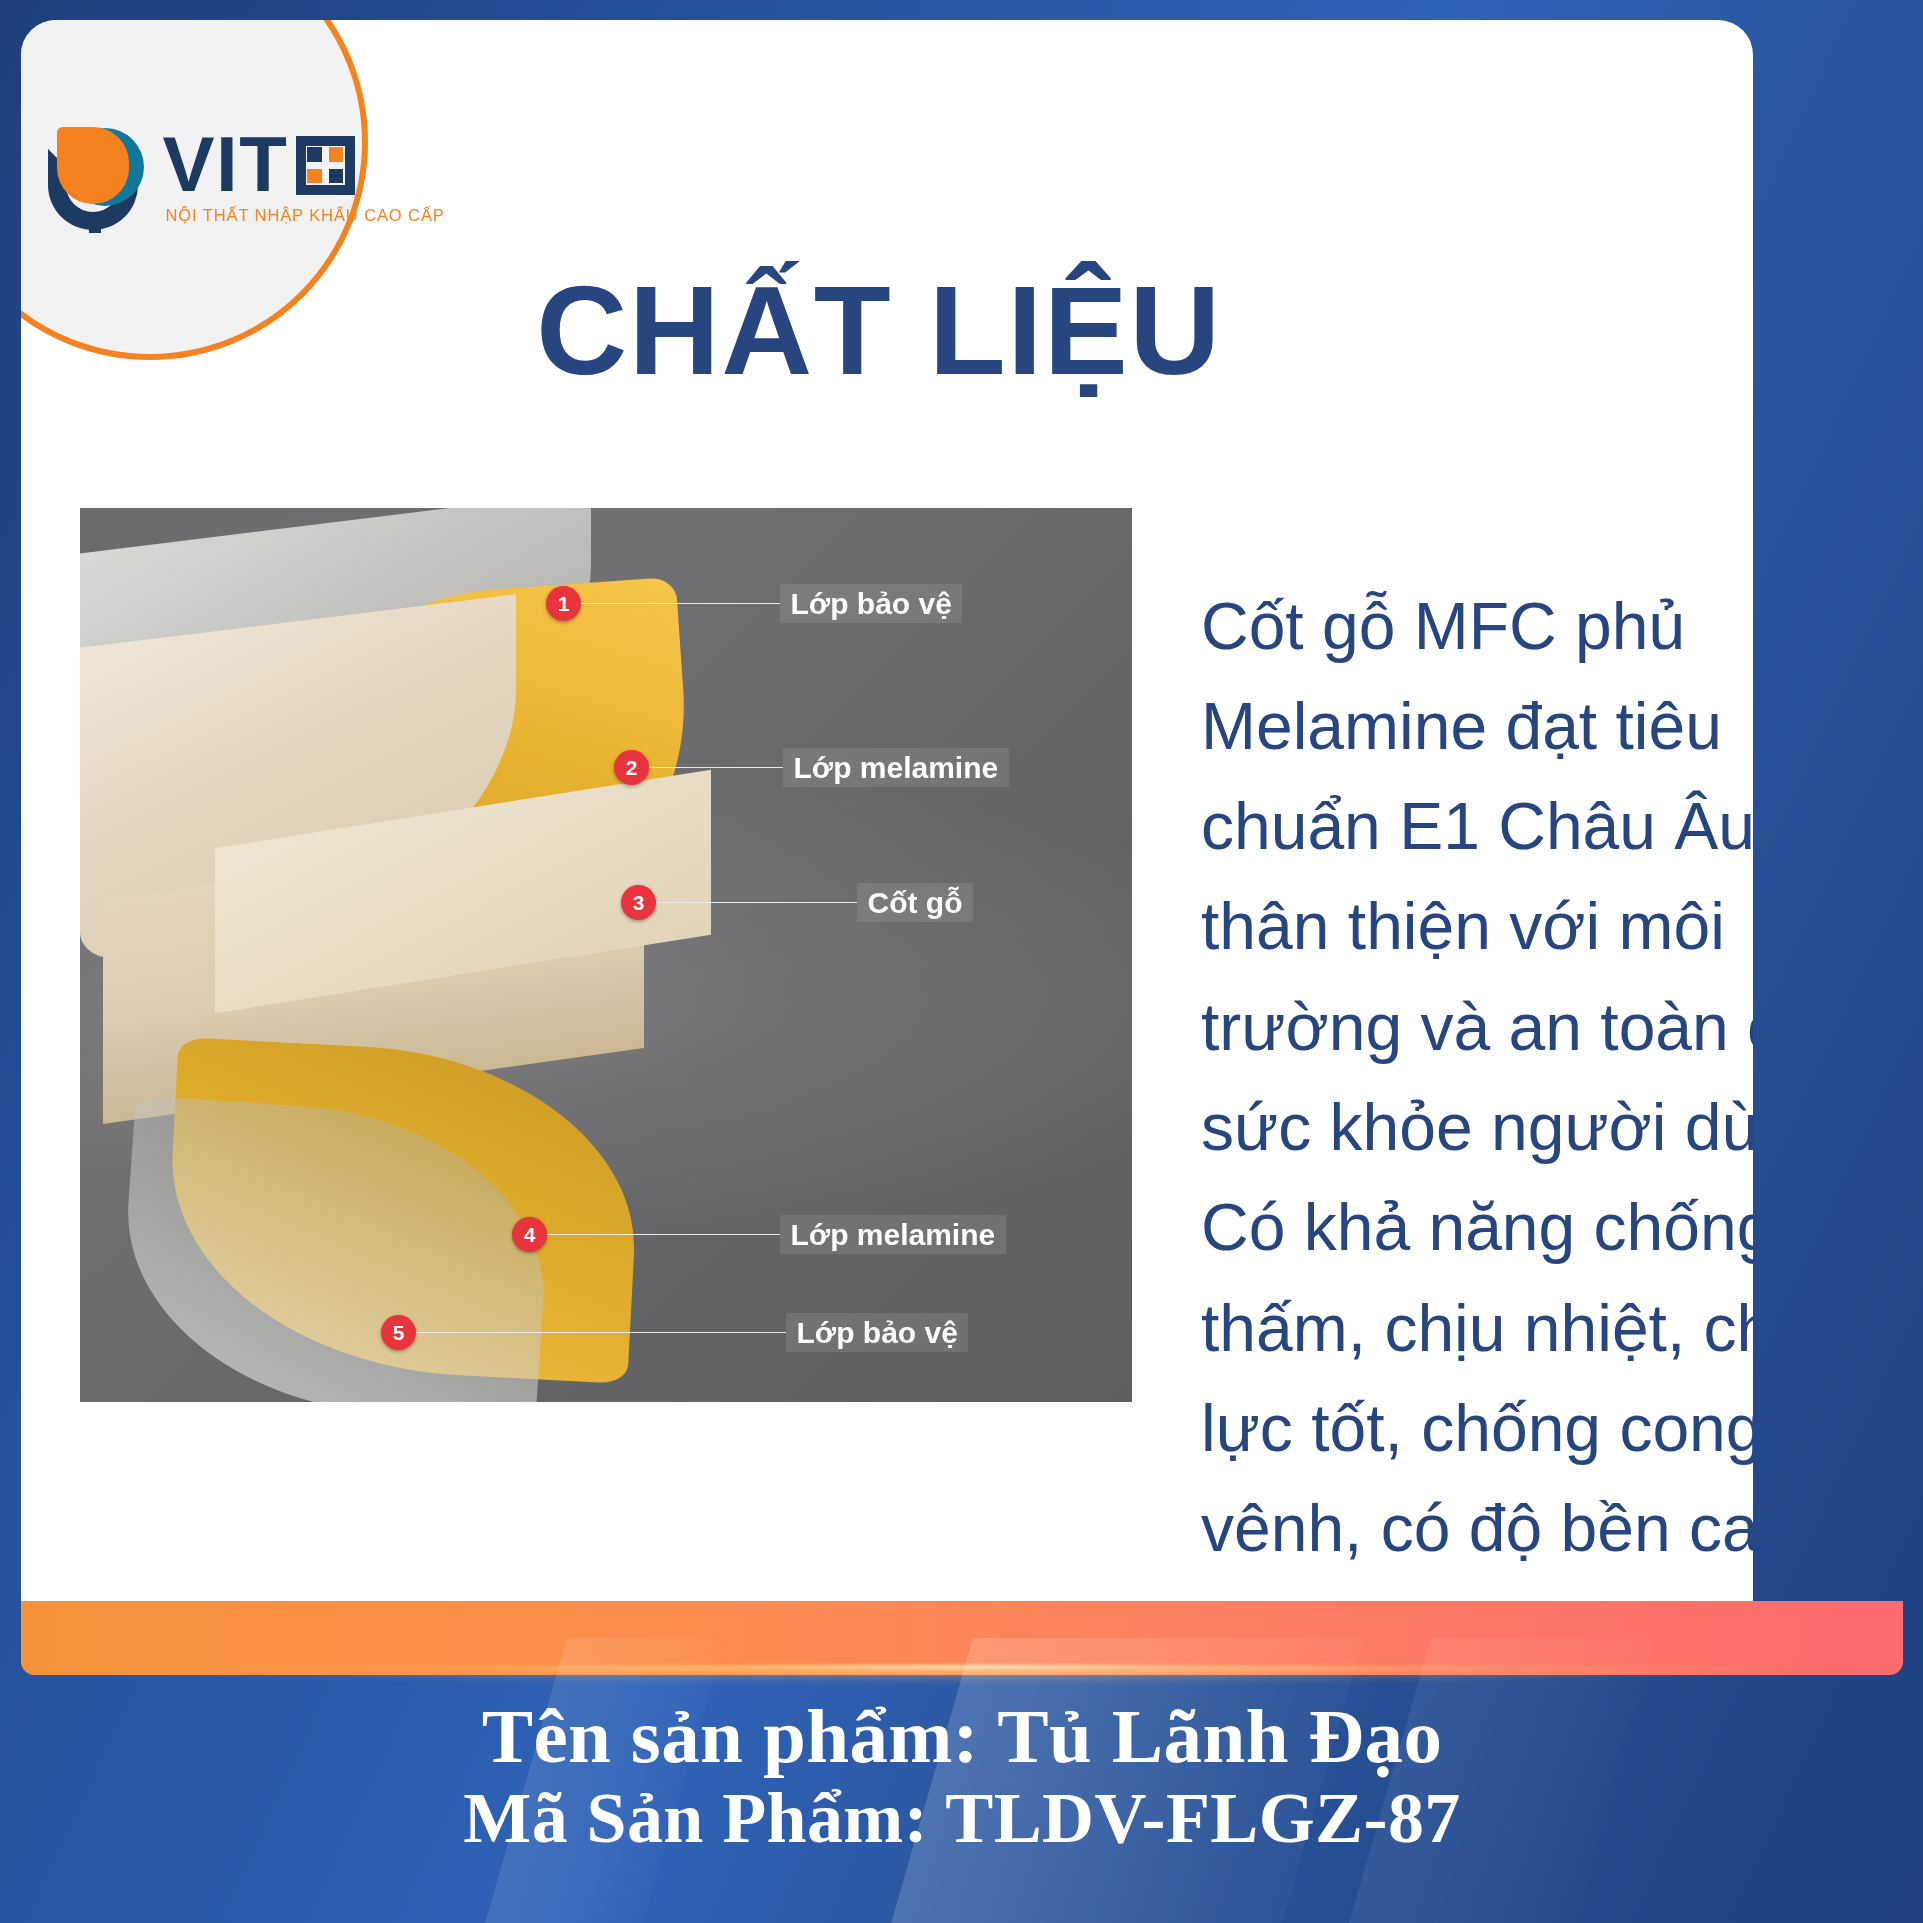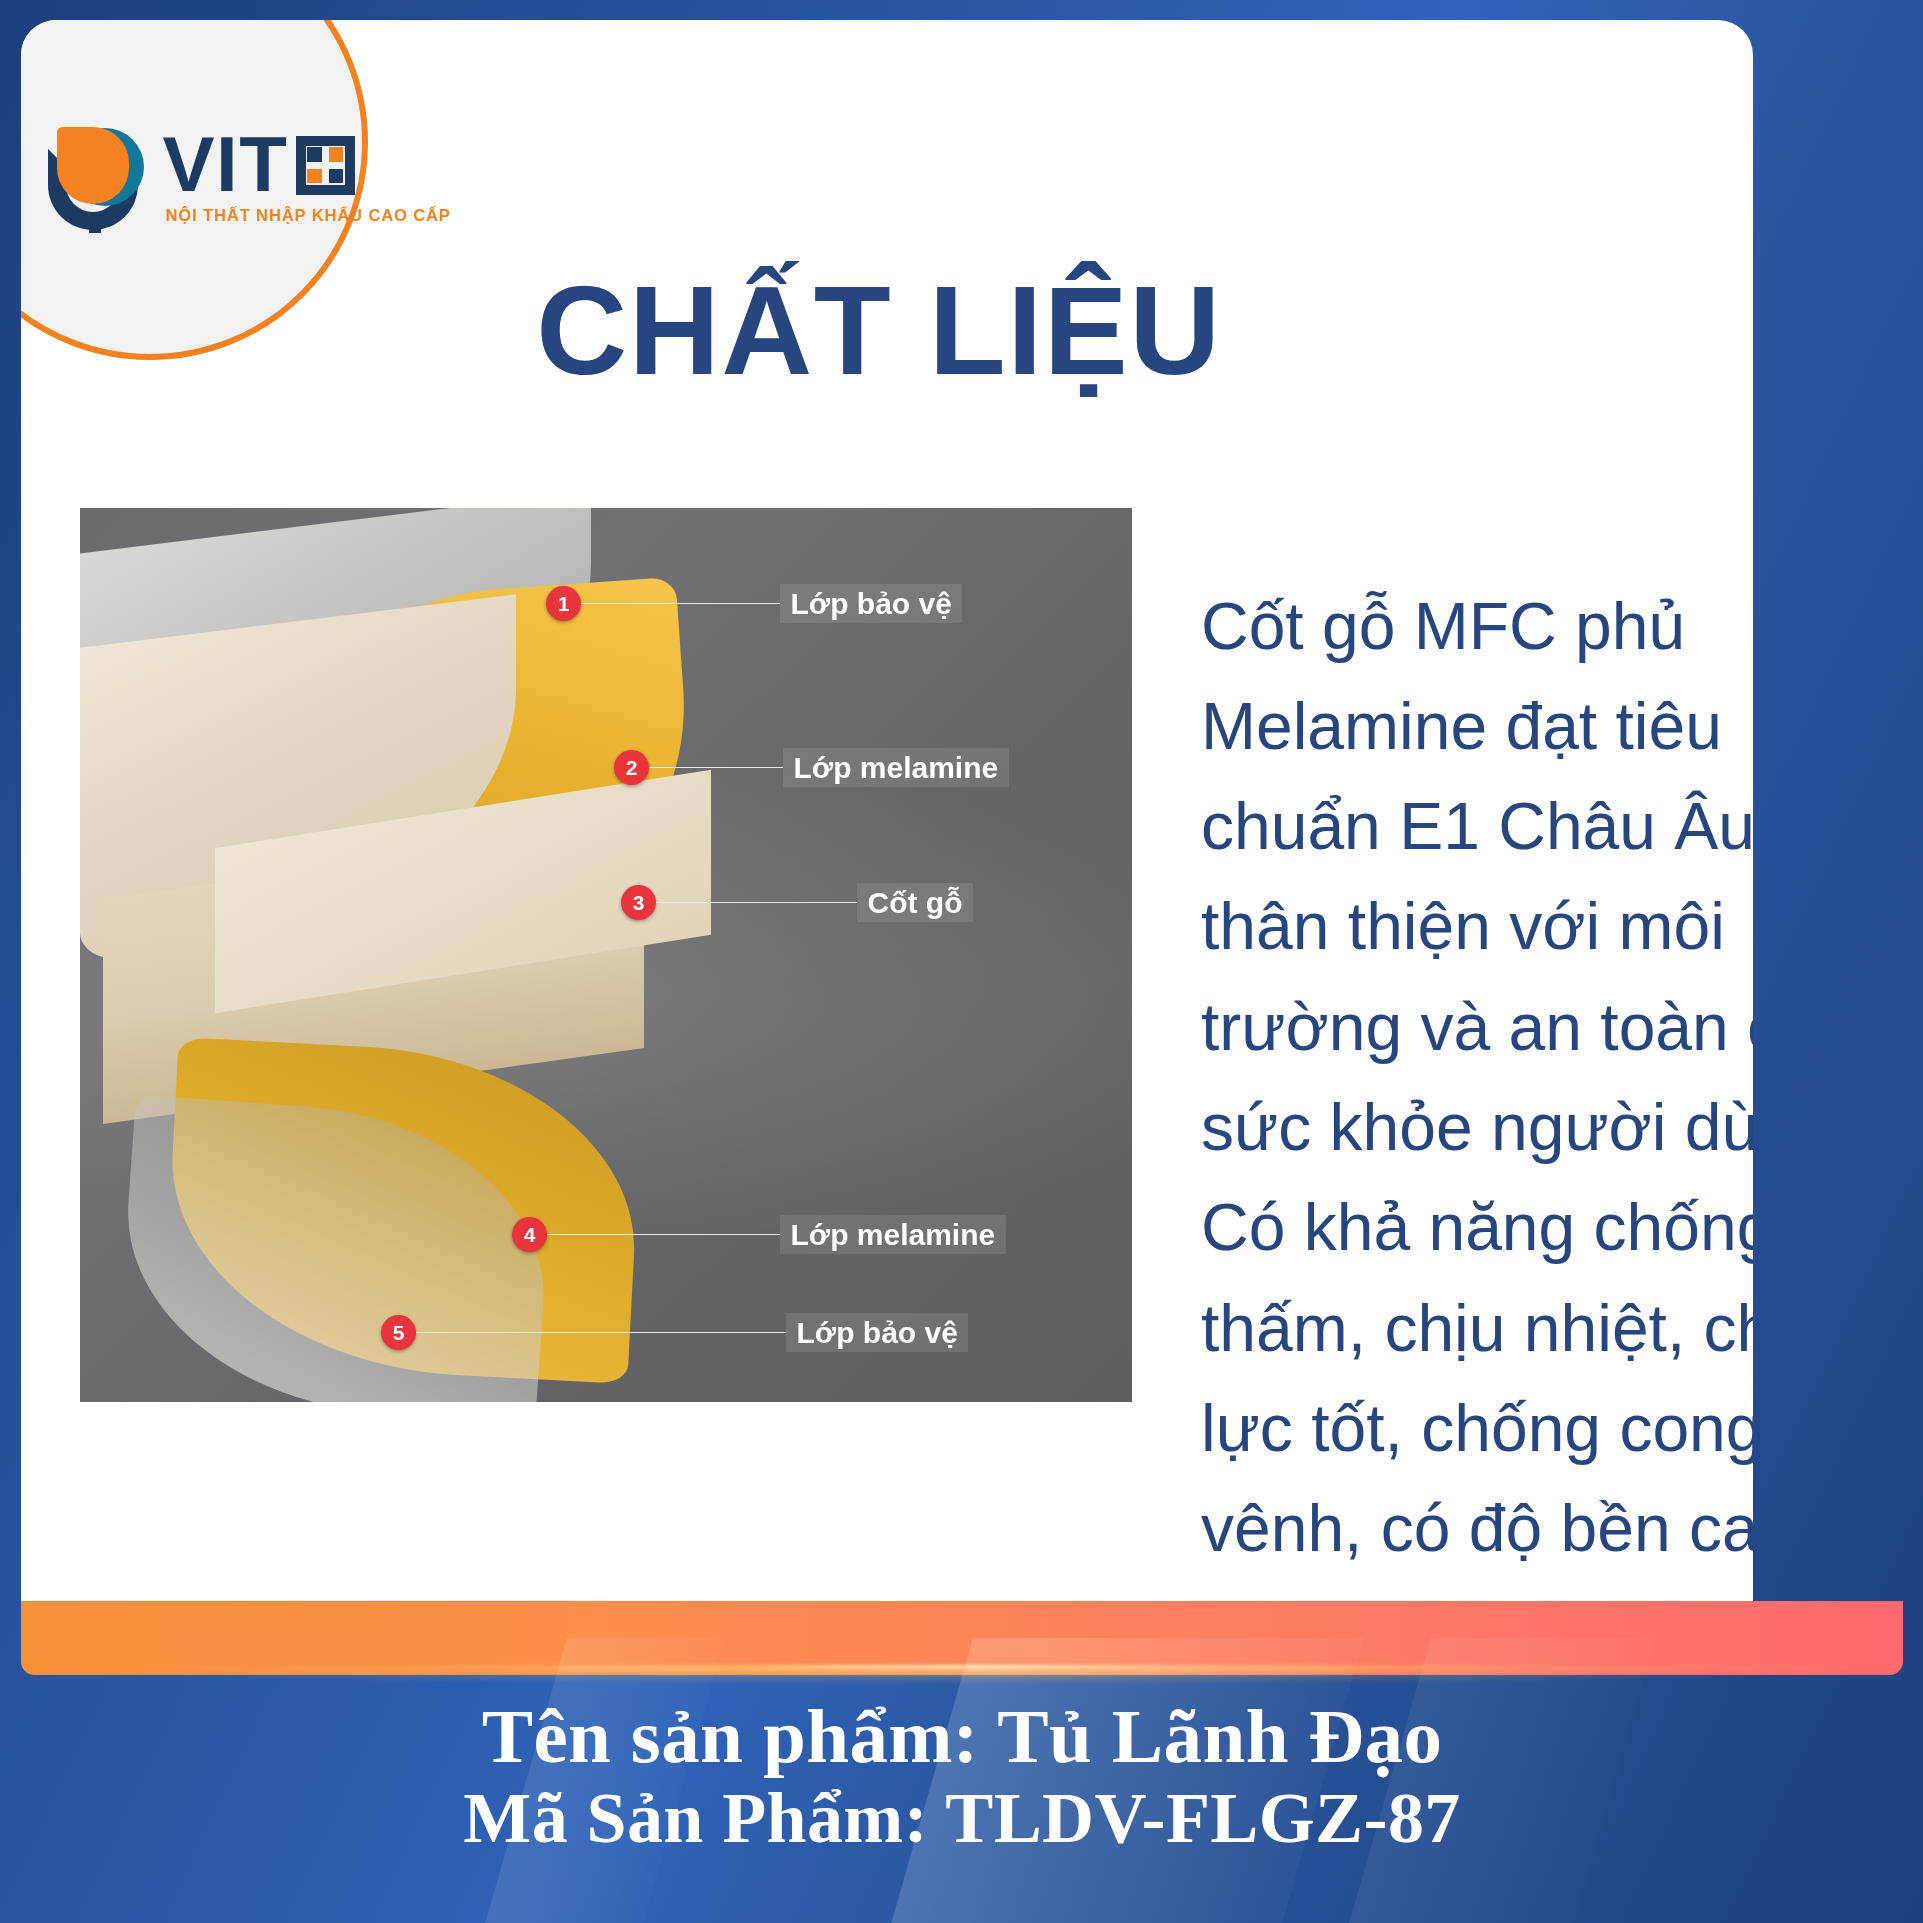--- a/index.html
+++ b/index.html
@@ -89,21 +89,21 @@
     position: relative;
   }
   .logo-sq i {
     position: absolute; width: 14.3px; height: 14.3px; display: block;
   }
   .logo-sq i.a { left: 1.5px;  top: 1.5px;  background: #1d3a63; }
   .logo-sq i.b { right: 1.5px; top: 1.5px;  background: #f58220; }
   .logo-sq i.c { left: 1.5px;  bottom: 1.5px; background: #f58220; }
   .logo-sq i.d { right: 1.5px; bottom: 1.5px; background: #1d3a63; }
   .logo-tag {
-    font-size: 16.5px; font-weight: bold;
+    font-size: 16.5px; font-weight: normal;
     color: #f58220;
     letter-spacing: 0.9px;
     margin-top: 4.5px;
     margin-left: 3px;
     white-space: nowrap;
   }
 
   
   .heading {
     position: absolute;

